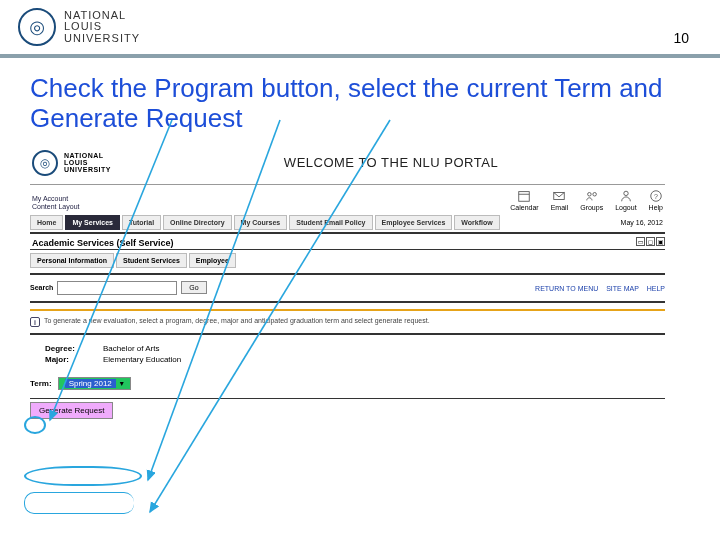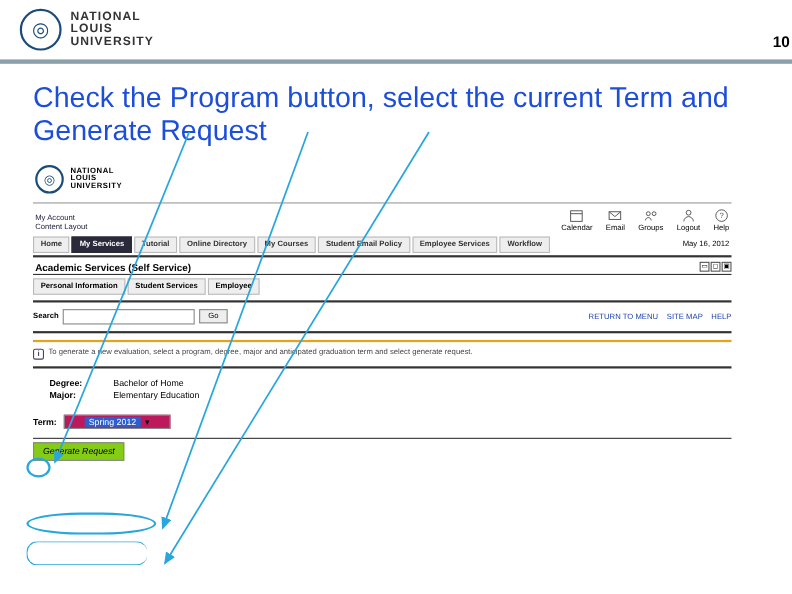--- a/index.html
+++ b/index.html
@@ -1,21 +1,21 @@
 <!DOCTYPE html>
 <html><head>
 <meta charset="utf-8">
 <style>
   * { box-sizing: border-box; margin: 0; padding: 0; }
   body { width: 720px; height: 540px; font-family: Arial, sans-serif; background: #fff; position: relative; overflow: hidden; }
   .slide-header { height: 58px; display: flex; align-items: center; padding: 0 18px; border-bottom: 4px solid #8aa0ab; position: relative; }
   .logo-block { display: flex; align-items: center; gap: 8px; }
   .seal { width: 38px; height: 38px; border-radius: 50%; border: 2px solid #1a4b7a; display:flex; align-items:center; justify-content:center; color:#1a4b7a; font-size:18px; }
-  .uniname { font-size: 11px; line-height: 1.05; letter-spacing: 1px; font-weight: bold; color:#333; }
-  .pagenum { position: absolute; right: 2px; top: 30px; font-size: 14px; font-weight: bold; }
+  .uniname { font-size: 11px; line-height: 1.05; letter-spacing: 1px; font-weight: normal; color:#333; }
+  .pagenum { position: absolute; right: 31px; top: 30px; font-size: 14px; font-weight: normal; }
   .instruction { font-size: 26px; line-height: 1.15; padding: 16px 30px 8px 30px; color: #1d4ed8; }
   .shot { margin: 4px 30px 0 30px; border: 0; position: relative; font-size: 9px; background:#fff; width: 635px; }
   .shot .mini-hdr { display:flex; align-items:center; gap:6px; padding:4px 0 4px 2px;}
   .seal-sm{width:26px;height:26px;border-radius:50%;border:2px solid #1a4b7a;display:flex;align-items:center;justify-content:center;color:#1a4b7a;font-size:12px;}
   .uniname-sm{font-size:7px;font-weight:bold;letter-spacing:0.5px;line-height:1.0;}
   .welcome{flex:1;text-align:center;font-size:13px;letter-spacing:0.5px;color:#222;}
   .gray-divider{border-top:1px solid #999;margin-top:4px;}
   .utilrow{display:flex;justify-content:space-between;align-items:flex-end; padding:4px 2px 2px 2px;}
   .acct-links{font-size:7px;line-height:1.1;}
   .acct-links div{color:#224;}
@@ -44,23 +44,23 @@
   .info-ico{width:10px;height:10px;border:1px solid #446;border-radius:2px;color:#446;font-size:7px;text-align:center;line-height:10px;font-weight:bold;}
   .fields{padding:8px 0 4px 0;}
   .frow{display:flex;gap:6px;align-items:center;font-size:8px;padding:1px 0;}
   .frow .flabel{width:52px;font-weight:bold;}
   .frow .fval{}
   .radio{width:9px;height:9px;border:1px solid #446;border-radius:50%;display:inline-block;position:relative;cursor:pointer;}
   .radio.checked::after{content:"";width:5px;height:5px;background:#446;border-radius:50%;position:absolute;top:1px;left:1px;}
   .radio-circle{position:absolute;border:2px solid #29a6de;border-radius:50%;pointer-events:none;}
   .term-row{display:flex;align-items:center;gap:6px;font-size:8px;padding:8px 0;}
   .term-row .flabel{font-weight:bold;}
-  .term-select{font-size:8px;border:1px solid #888;background:#be185d;padding:1px 18px;cursor:pointer;display:inline-flex;align-items:flex-end;gap:4px;}
+  .term-select{font-size:8px;border:1px solid #888;background:#22c55e;padding:1px 6px;cursor:pointer;display:inline-flex;align-items:flex-end;gap:4px;}
   .term-select .sel-val{background:#2a5fcd;color:#fff;padding:0 4px;}
-  .gen-btn{font-size:8px;padding:3px 8px;border:1px solid #888;background:#84cc16;cursor:pointer;margin-top:22px;font-style:italic;}
+  .gen-btn{font-size:8px;padding:3px 8px;border:1px solid #888;background:#f0abfc;cursor:pointer;margin-top:22px;}
   .oval{position:absolute;border:2px solid #29a6de;border-radius:50%/60%;pointer-events:none;}
   .bracket{position:absolute;border:1px solid #29a6de;border-right:none;border-radius:4px 0 0 4px;pointer-events:none;}
   svg.arrows{position:absolute;top:0;left:0;pointer-events:none;}
 </style>
 </head>
 <body>
 
 <div class="slide-header">
   <div class="logo-block">
     <div class="seal">◎</div>
@@ -72,20 +72,21 @@
 </div>
 
 <div class="instruction">Check the Program button, select the current Term and Generate Request</div>
 
 <div class="shot">
   <div class="mini-hdr">
     <div class="seal-sm">◎</div>
     <div class="uniname-sm" style="white-space:pre-line;">NATIONAL
 LOUIS
 UNIVERSITY</div>
+    <div class="welcome">WELCOME TO THE NLU PORTAL</div>
   </div>
   <div class="gray-divider"></div>
   <div class="utilrow">
     <div class="acct-links">
       <div>My Account</div>
       <div>Content Layout</div>
     </div>
     <div class="util-icons">
       <div class="it">
           <svg viewBox="0 0 16 16">
@@ -160,21 +161,21 @@
   <div class="thin-rule2"></div>
   <div class="orange-rule"></div>
   <div class="info-bar">
     <div class="info-ico">i</div>
     <div>To generate a new evaluation, select a program, degree, major and anticipated graduation term and select generate request.</div>
   </div>
   <div class="fields">
     <div class="frow">
       <span style="width:9px;"></span>
       <span class="flabel">Degree:</span>
-      <span class="fval">Bachelor of Home</span>
+      <span class="fval">Bachelor of Arts</span>
     </div>
     <div class="frow">
       <span style="width:9px;"></span>
       <span class="flabel">Major:</span>
       <span class="fval">Elementary Education</span>
     </div>
   </div>
   <div class="term-row">
     <span class="flabel">Term:</span>
     <span class="term-select">

